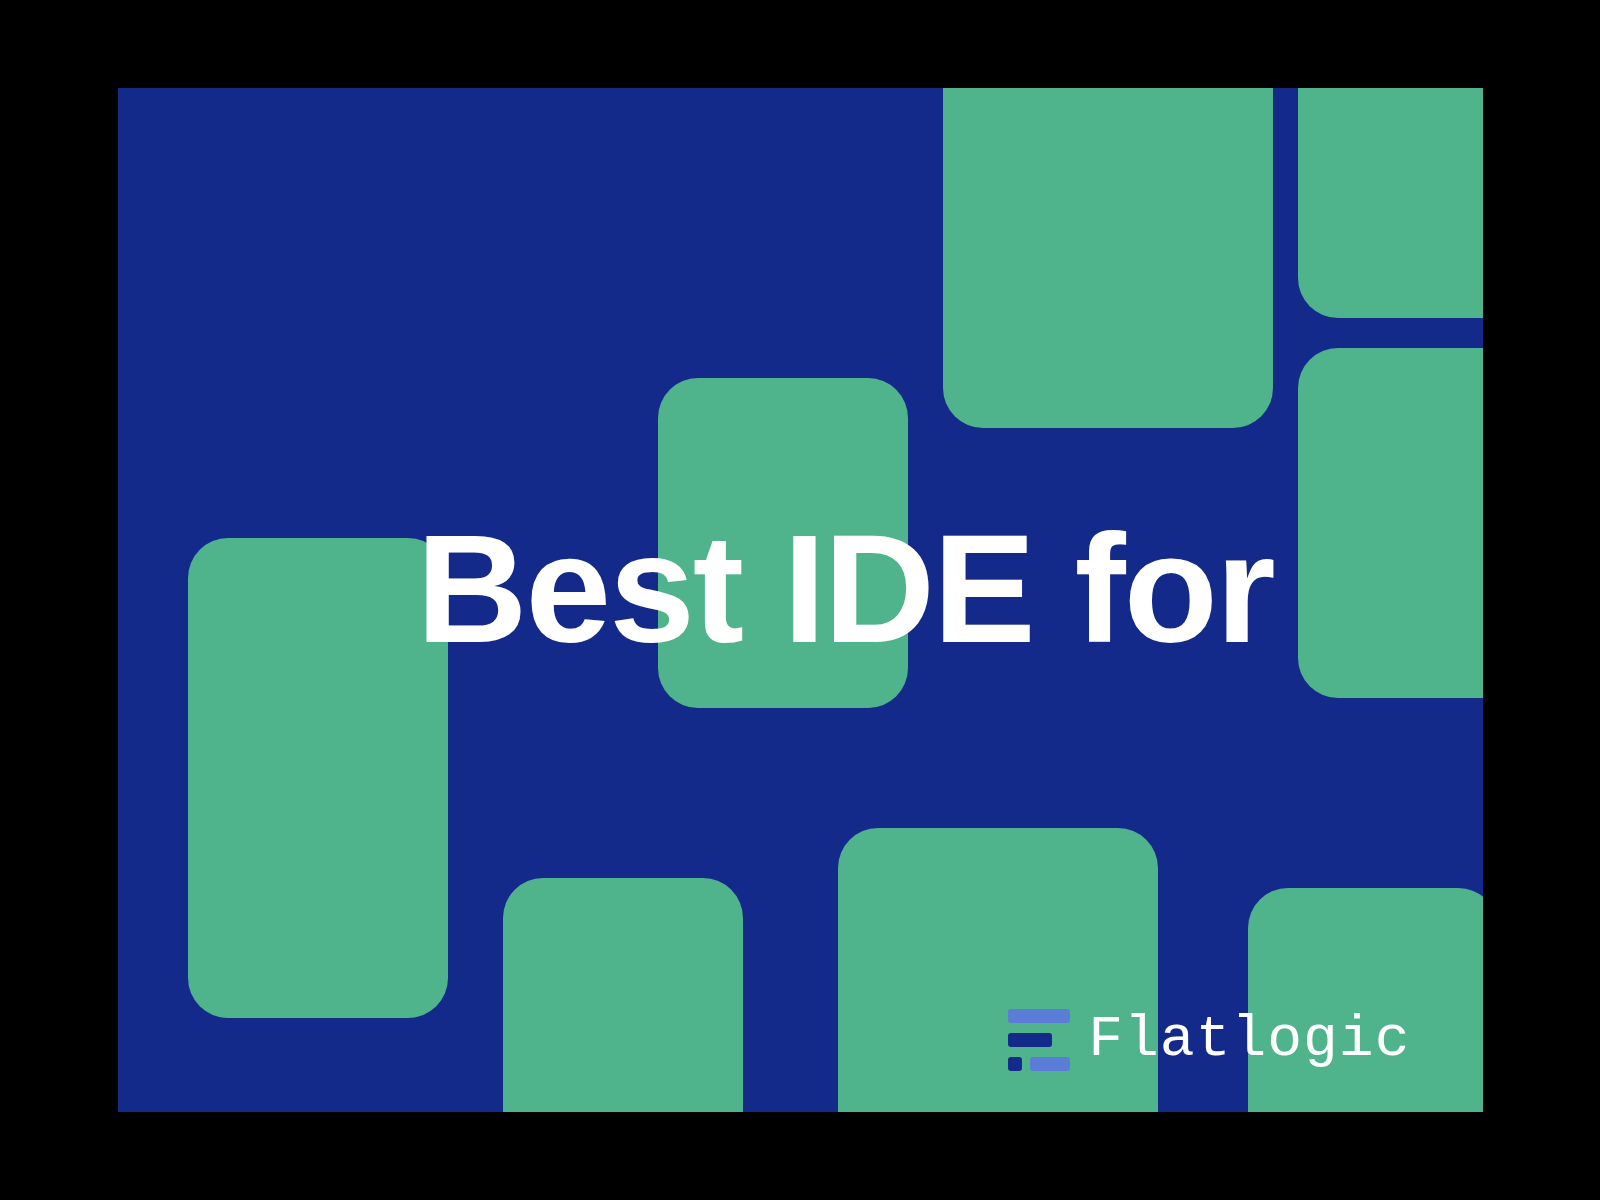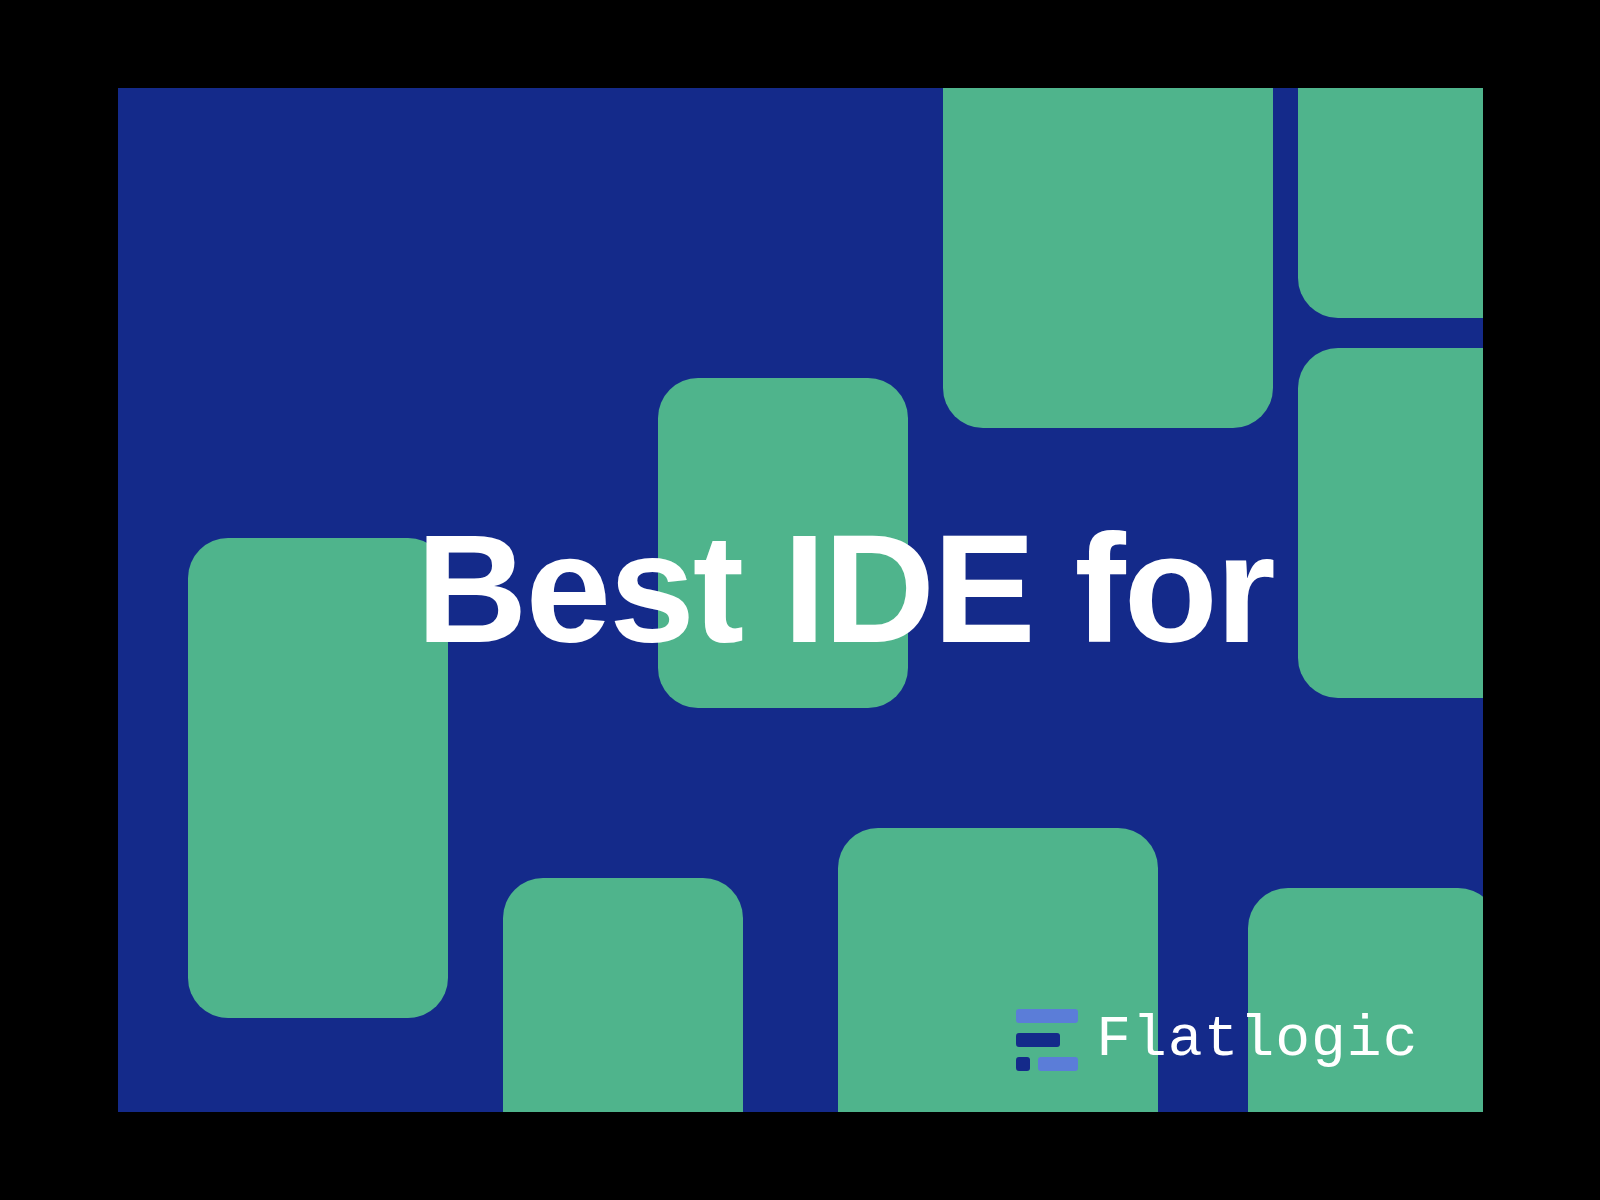--- a/index.html
+++ b/index.html
@@ -40,21 +40,21 @@
     color: #ffffff;
     font-weight: 800;
     font-size: 154px;
     line-height: 1.15;
     letter-spacing: -2px;
     z-index: 10;
     margin-left: 45px;
   }
   .brand {
     position: absolute;
-    right: 64px;
+    right: 72px;
     bottom: 40px;
     display: flex;
     align-items: center;
     gap: 18px;
     z-index: 10;
   }
   .brand-mark {
     display: flex;
     flex-direction: column;
     gap: 10px;

